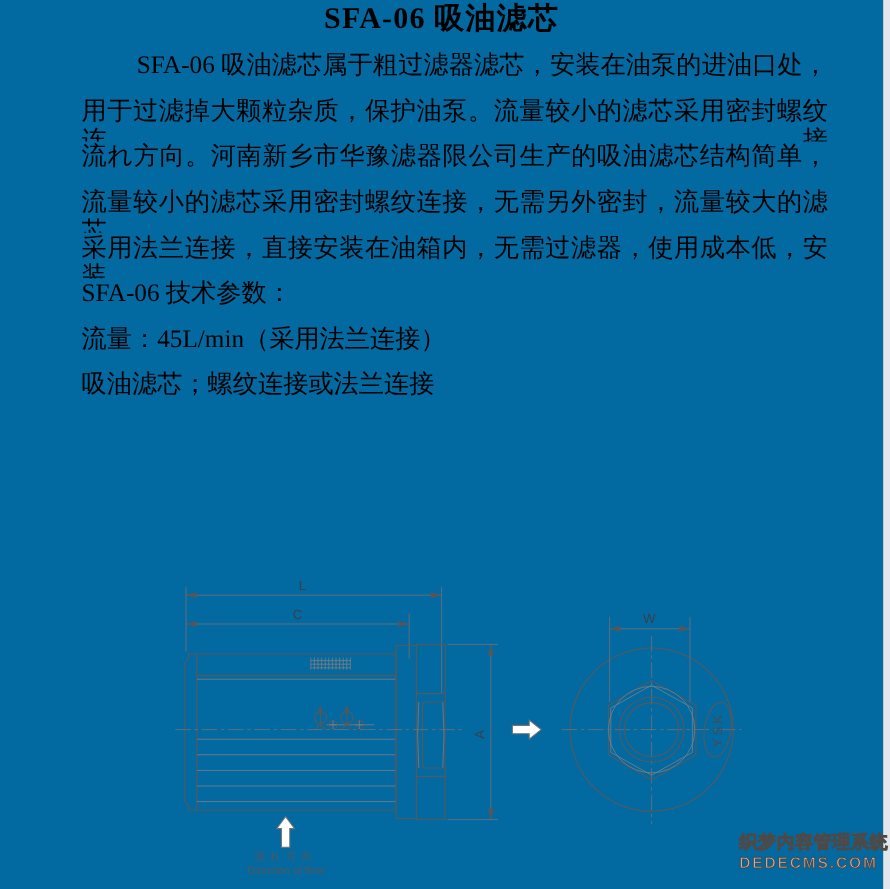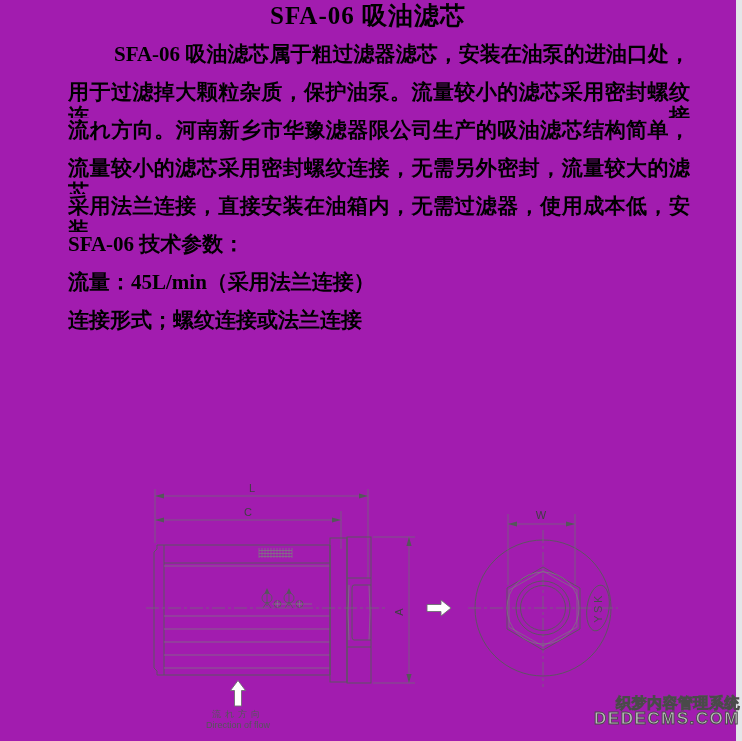--- a/index.html
+++ b/index.html
@@ -1,19 +1,19 @@
 <!DOCTYPE html>
 <html><head>
 <meta charset="utf-8">
 <style>
   html,body{margin:0;padding:0;background:#ffffff;}
   .page{
     position:relative;
     width:742px;height:741px;
-    background:#a21caf;
+    background:#0369a1;
     overflow:hidden;
     font-family:"Liberation Serif","DejaVu Serif",serif;
     color:#000;
   }
   .edge-strip{
     position:absolute;top:0;right:0;bottom:0;width:6px;
     background:#e4e6e9;
   }
   .title{
     position:absolute;top:0;left:0;right:6px;
@@ -21,21 +21,21 @@
     text-align:center;
     font-size:25px;font-weight:bold;
     line-height:32px;
     letter-spacing:1px;
   }
   .text-block{
     position:absolute;top:42px;left:68px;width:622px;
   }
   .line{
     display:block;height:38px;line-height:24px;
-    font-size:21px;font-weight:bold;
+    font-size:21px;font-weight:normal;
     white-space:nowrap;
   }
   .para{
     white-space:normal;
     text-align:justify;
     text-align-last:justify;
     overflow:hidden;
   }
   .indent{padding-left:46px;}
   .spec{text-align:left;}
@@ -45,47 +45,46 @@
   svg .cl{stroke:#6f7073;stroke-width:0.7;fill:none;stroke-dasharray:13 3 3 3;}
   svg .dim{stroke:#6f7073;stroke-width:0.7;fill:none;}
   svg .ah{fill:#55565a;stroke:none;}
   svg text{
     font-family:"Liberation Sans","DejaVu Sans",sans-serif;
     fill:#3f3f42;font-size:11px;
   }
   svg text.small{font-size:9px;fill:#55565a;}
   .watermark{
     position:absolute;top:694px;right:2px;
-    text-align:right;
     font-family:"Liberation Sans","DejaVu Sans",sans-serif;
     font-weight:bold;
     color:#b9b9b9;
     -webkit-text-stroke:0.9px #4a4a4a;
   }
   .wm1{font-size:15px;line-height:17px;letter-spacing:0.5px;}
-  .wm2{font-size:17px;line-height:16px;letter-spacing:1.5px;}
+  .wm2{font-size:13px;line-height:16px;letter-spacing:1.5px;}
 </style>
 </head>
 <body>
 
 <div class="page">
 
   <div class="edge-strip"></div>
 
   <h1 class="title">SFA-06 吸油滤芯</h1>
 
   <div class="text-block">
     <div class="line para indent">SFA-06 吸油滤芯属于粗过滤器滤芯，安装在油泵的进油口处，</div>
     <div class="line para">用于过滤掉大颗粒杂质，保护油泵。流量较小的滤芯采用密封螺纹连接</div>
     <div class="line para">流れ方向。河南新乡市华豫滤器限公司生产的吸油滤芯结构简单，</div>
     <div class="line para">流量较小的滤芯采用密封螺纹连接，无需另外密封，流量较大的滤芯</div>
     <div class="line para">采用法兰连接，直接安装在油箱内，无需过滤器，使用成本低，安装</div>
     <div class="line spec">SFA-06 技术参数：</div>
     <div class="line spec">流量：45L/min（采用法兰连接）</div>
-    <div class="line spec">连接形式；螺纹连接或法兰连接</div>
+    <div class="line spec">吸油滤芯；螺纹连接或法兰连接</div>
   </div>
 
   <svg class="drawing" viewBox="0 478 742 263">
 
     <g>
 
       <g>
         <path class="dim" d="M155,489 V543"></path>
         <path class="dim" d="M368,489 V578"></path>
         <path class="dim" d="M155,496 H368"></path>

